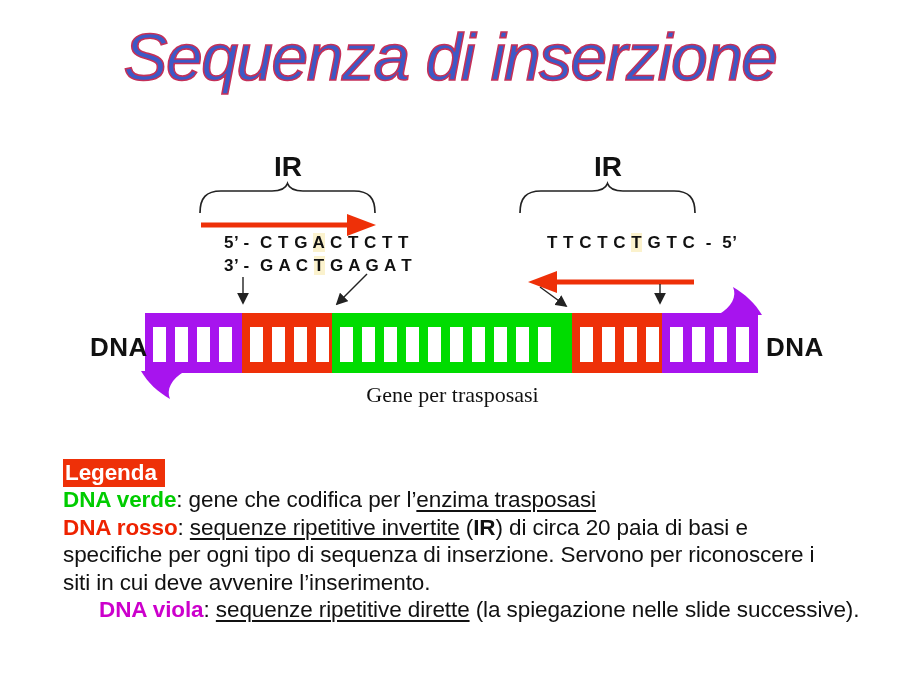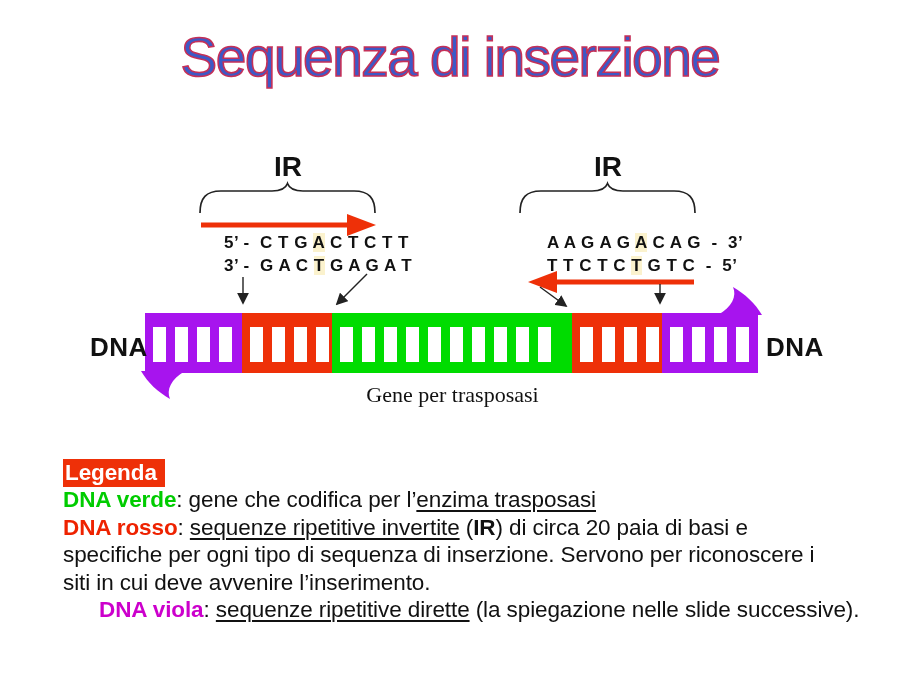--- a/index.html
+++ b/index.html
@@ -3,23 +3,24 @@
 <meta charset="utf-8">
 <style>
   html,body{margin:0;padding:0;background:#ffffff;}
   #slide{
     position:relative;width:900px;height:675px;background:#ffffff;overflow:hidden;
     font-family:"Liberation Sans",sans-serif;color:#111;
   }
   
   #title{
     position:absolute;left:0;right:0;top:14px;text-align:center;
-    font-size:55px;letter-spacing:-1.5px;line-height:86px;font-weight:normal;
+    font-size:66px;letter-spacing:-1.5px;line-height:86px;font-weight:normal;
     color:var(--title-fill);-webkit-text-stroke:1.6px var(--title-outline);
     white-space:nowrap;
+    font-style:italic;
   }
   
   #diagram-svg{position:absolute;left:0;top:0;}
   .brace{fill:none;stroke:#222;stroke-width:1.7;}
   .redline{stroke:var(--red);stroke-width:5;}
   .redhead{fill:var(--red);stroke:none;}
   .conn{stroke:#222;stroke-width:1.4;fill:none;}
   .tail{fill:var(--purple);stroke:none;}
   
   .abs{position:absolute;}
@@ -111,21 +112,20 @@
 
   <div class="abs ir" style="left:258px;top:151px;">IR</div>
   <div class="abs ir" style="left:578px;top:151px;">IR</div>
 
   <div class="abs seq-block" style="left:195px;top:231px;width:185px;">
     <div class="seq-row"><span>5’ -  C T G </span><span class="hl">A</span><span> C T C T T</span></div>
     <div class="seq-row"><span>3’ -  G A C </span><span class="hl">T</span><span> G A G A T</span></div>
   </div>
 
   <div class="abs seq-block" style="left:518px;top:231px;width:180px;">
-    <div class="seq-row"><span>A A G A G </span><span class="hl">A</span><span> C A G  -  3’</span></div>
     <div class="seq-row"><span>T T C T C </span><span class="hl">T</span><span> G T C  -  5’</span></div>
   </div>
 
   <div class="abs dna-label" style="left:90px;top:332px;">DNA</div>
   <div class="abs dna-label" style="left:766px;top:332px;">DNA</div>
 
   <div class="abs" id="gene-label">Gene per trasposasi</div>
 
   <div id="legend">
     <div class="lg-line"><span class="badge">Legenda</span></div>

